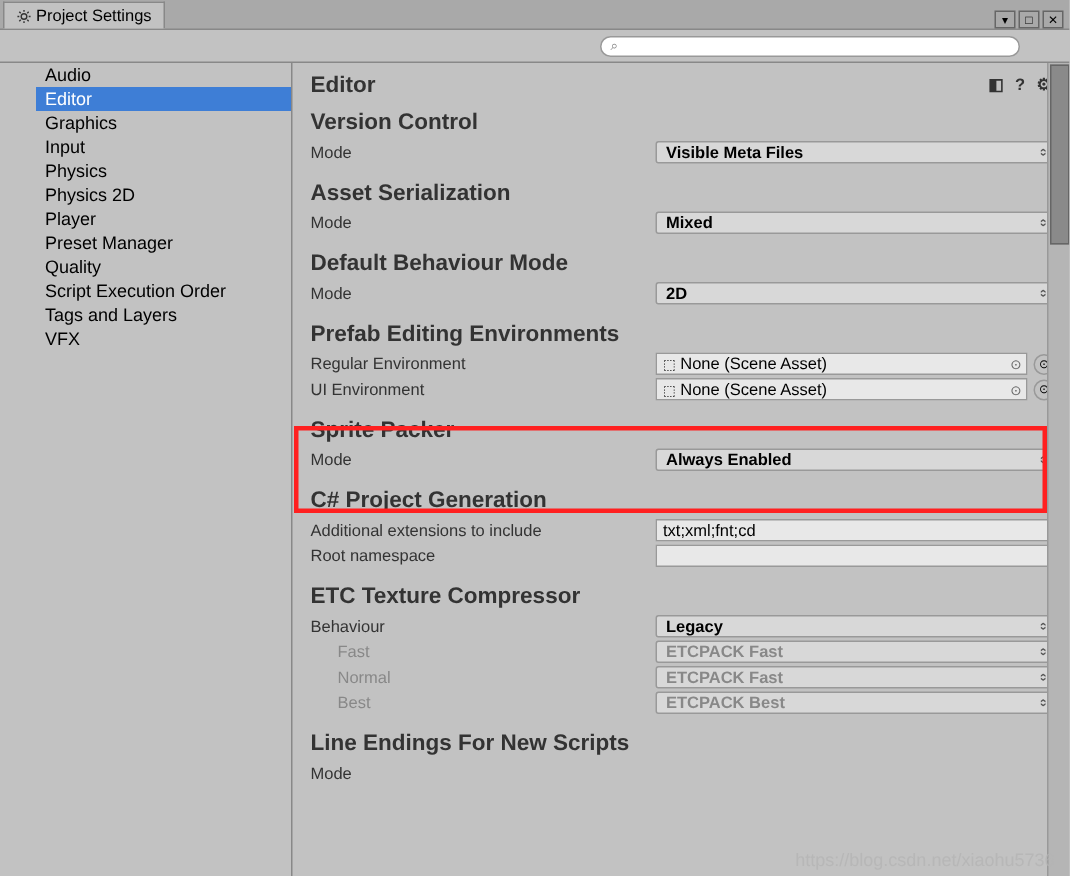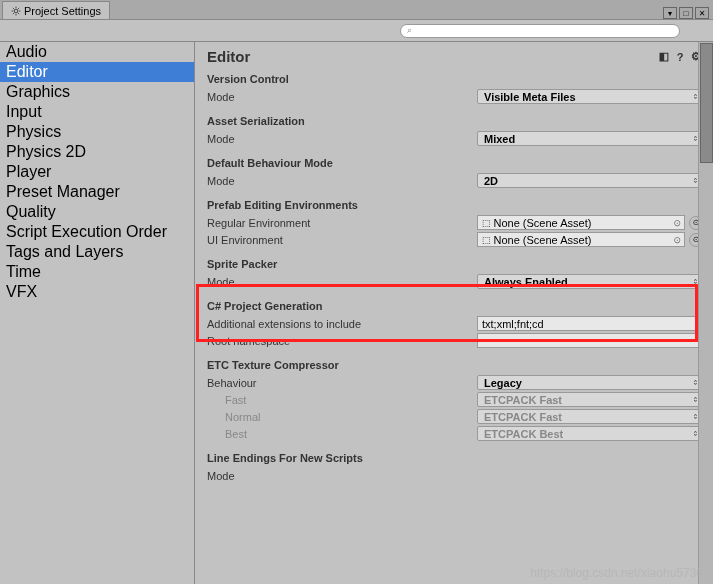--- a/index.html
+++ b/index.html
@@ -12,36 +12,36 @@
 .gear { width: 10px; height: 10px; }
 .win-controls { margin-left: auto; display: flex; gap: 2px; padding-right: 4px; }
 .win-btn { width: 14px; height: 12px; border: 1px solid #666; font-size: 8px; display: flex; align-items: center; justify-content: center; }
 
 .search-row { height: 22px; background: #c2c2c2; border-bottom: 1px solid #888; display: flex; align-items: center; padding-left: 400px; }
 .search-box { background: #fff; border: 1px solid #999; border-radius: 10px; height: 14px; width: 280px; font-size: 10px; padding: 0 6px; display: flex; align-items: center; }
 
 .main { display: flex; flex: 1; overflow: hidden; }
 
 .sidebar { width: 195px; background: #c2c2c2; border-right: 1px solid #888; overflow-y: auto; }
-.side-item { font-size: 16px; padding: 1px 6px; cursor: pointer; }
+.side-item { font-size: 12px; padding: 1px 6px; cursor: pointer; margin-left: 24px; }
 .side-item.selected { background: #3e7ed6; color: #fff; }
 
 .content { flex: 1; padding: 6px 10px 6px 12px; overflow-y: auto; position: relative; }
 .scrollbar { position: absolute; right: 0; top: 0; width: 15px; height: 100%; background: #b5b5b5; border-left: 1px solid #999; }
 .thumb { background: #8a8a8a; border: 1px solid #666; width: 13px; height: 120px; margin: 1px; }
 
 .page-title { font-size: 15px; font-weight: bold; color: #333; margin-bottom: 8px; display: flex; align-items: center; }
 .page-title-icons { margin-left: auto; display: flex; gap: 2px; }
 .page-title-icons span { width: 14px; height: 14px; font-size: 11px; display: flex; align-items: center; justify-content: center; }
 
-.section-title { font-size: 11px; font-weight: bold; color: #333; margin-top: 10px; margin-bottom: 3px; }
+.section-title { font-size: 15px; font-weight: bold; color: #333; margin-top: 10px; margin-bottom: 3px; }
 .section-title.first { margin-top: 2px; }
 
 .row { display: flex; align-items: center; font-size: 11px; height: 17px; }
-.row .label { width: 270px; color: #333; }
+.row .label { width: 230px; color: #333; }
 .row .label.indent { padding-left: 18px; color: #888; }
 
 .dropdown { flex: 1; background: #d8d8d8; border: 1px solid #999; border-radius: 2px; height: 15px; font-size: 11px; padding: 0 6px; display: flex; align-items: center; position: relative; cursor: pointer; font-weight: bold; }
 .dropdown::after { content: "‹›"; position: absolute; right: 4px; font-size: 8px; transform: rotate(90deg); color: #555; }
 .dropdown.disabled { color: #888; text-align: right; }
 
 .textfield { flex: 1; background: #e8e8e8; border: 1px solid #999; height: 15px; font-size: 11px; padding: 0 4px; display: flex; align-items: center; }
 
 .obj-field { flex: 1; background: #e8e8e8; border: 1px solid #999; height: 15px; font-size: 11px; padding: 0 4px; display: flex; align-items: center; position: relative; }
 .obj-field .obj-icon { margin-right: 3px; font-size: 9px; }
@@ -83,21 +83,20 @@
       <div class="side-item selected">Editor</div>
       <div class="side-item">Graphics</div>
       <div class="side-item">Input</div>
       <div class="side-item">Physics</div>
       <div class="side-item">Physics 2D</div>
       <div class="side-item">Player</div>
       <div class="side-item">Preset Manager</div>
       <div class="side-item">Quality</div>
       <div class="side-item">Script Execution Order</div>
       <div class="side-item">Tags and Layers</div>
-      <div class="side-item">Time</div>
       <div class="side-item">VFX</div>
     </div>
 
     <div class="content">
       <div class="page-title">
         <span>Editor</span>
         <div class="page-title-icons">
           <span>◧</span>
           <span>?</span>
           <span>⚙</span>

